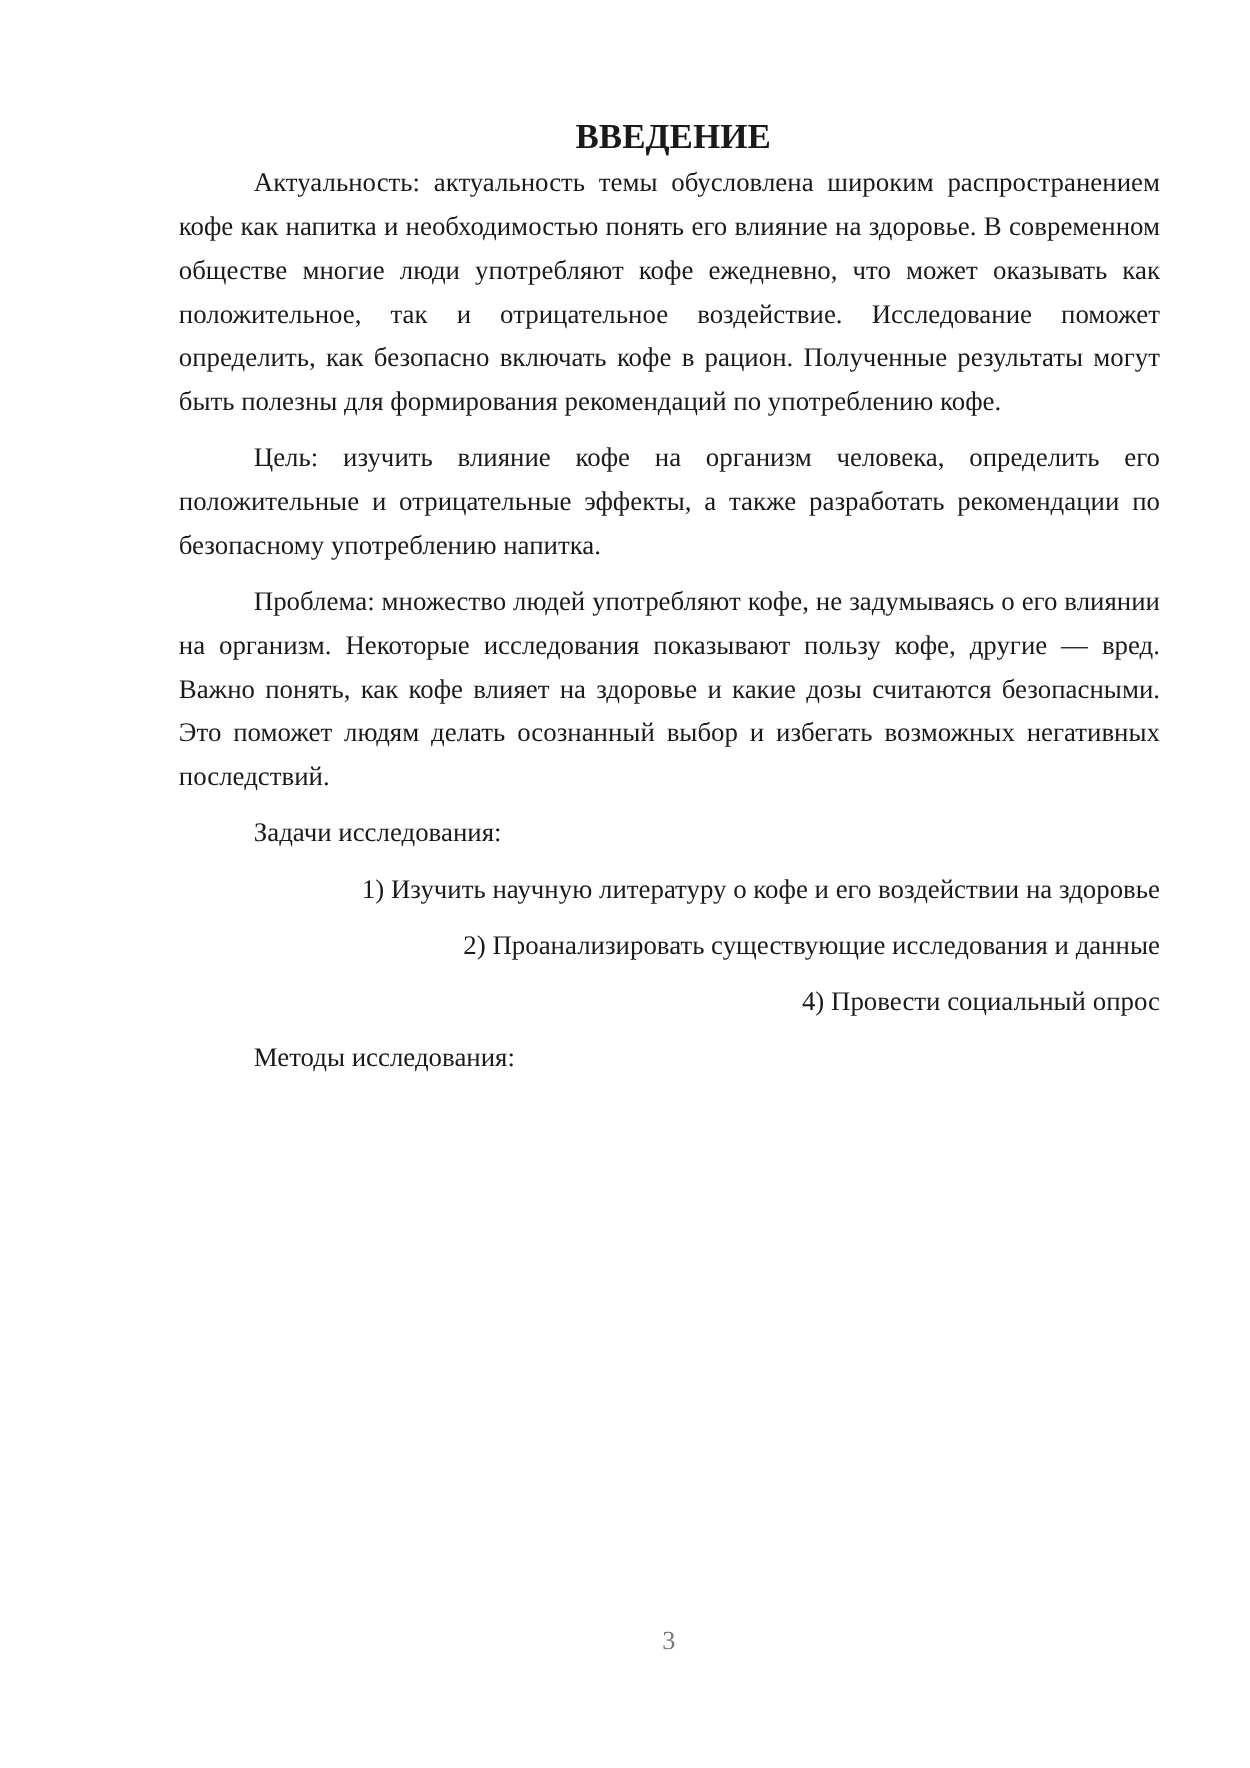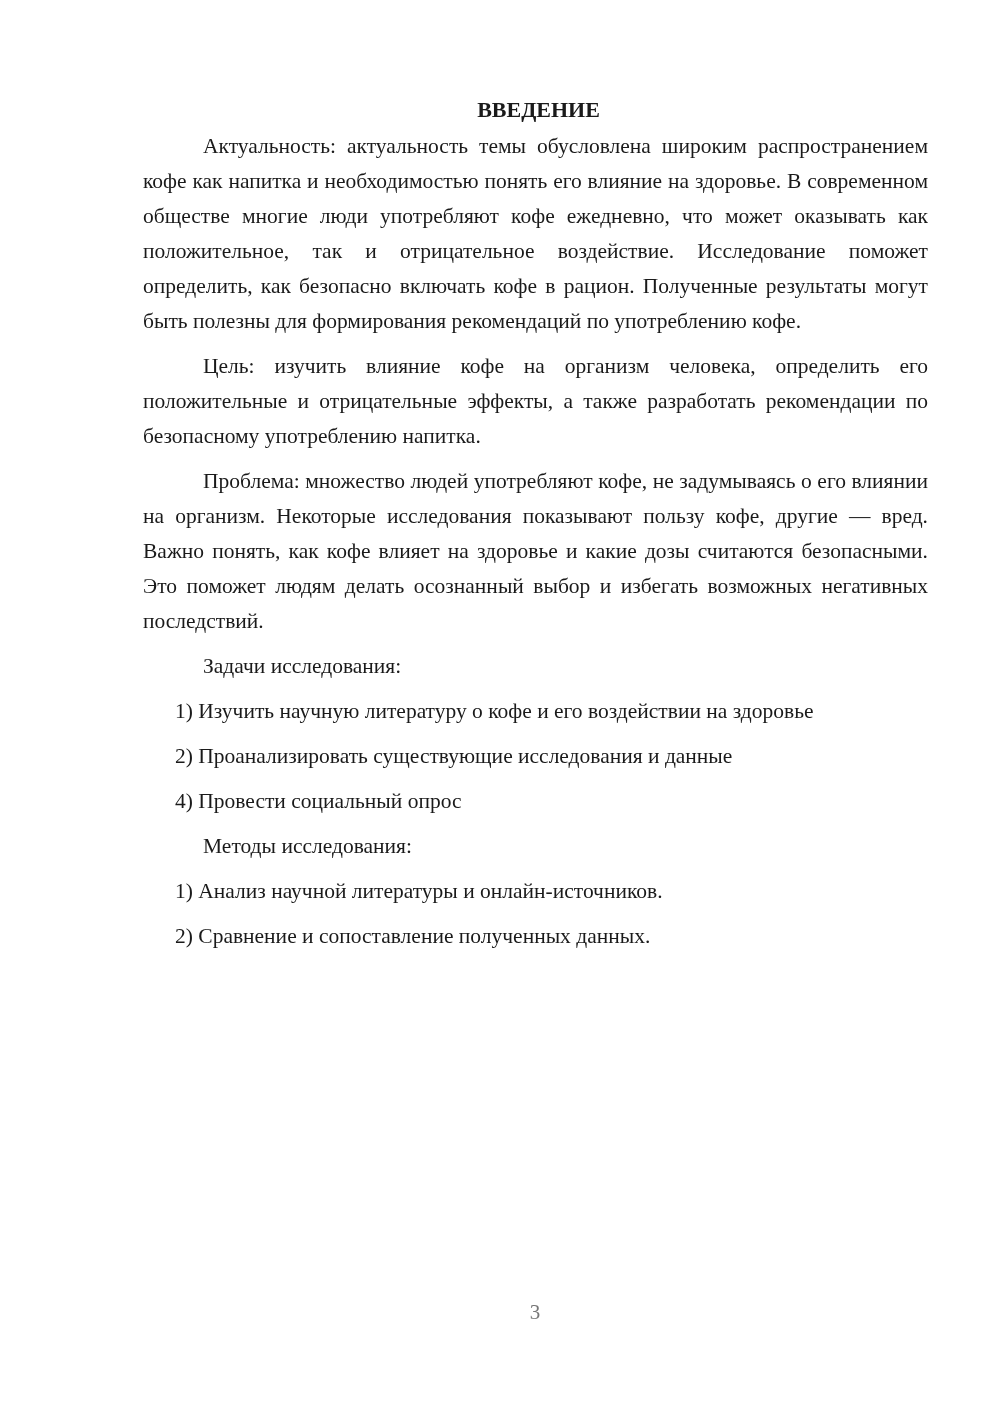--- a/index.html
+++ b/index.html
@@ -27,21 +27,21 @@
       position: absolute;
       left: 143px;
       top: 92px;
       width: 785px;
       font-size: 21.5px;
       line-height: 35px;
     }
     .title {
       text-align: center;
       font-weight: bold;
-      font-size: 22px;
+      font-size: 28px;
       line-height: 35px;
       margin: 0 0 2px 0;
       padding-left: 6px;
     }
     .para {
       text-align: justify;
       text-indent: 60px;
       margin: 0 0 10px 0;
     }
     .para.single {
@@ -53,20 +53,21 @@
     }
     .list {
       list-style: none;
       margin: 0 0 10px 0;
       padding: 0;
     }
     .list-item {
       padding-left: 32px;
       margin: 0 0 10px 0;
       white-space: nowrap;
+      text-align: right;
     }
     .page-number {
       position: absolute;
       left: 0;
       width: 1000px;
       top: 1300px;
       text-align: center;
       font-size: 21px;
       color: #777777;
       padding-left: 70px;
@@ -93,21 +94,17 @@
       <li class="list-item">1) Изучить научную литературу о кофе и его воздействии на здоровье</li>
       <li class="list-item">2) Проанализировать существующие исследования и данные</li>
       <li class="list-item">4) Провести социальный опрос</li>
     </ul>
 
 
 
 
     <p class="list-heading">Методы исследования:</p>
 
-    <ul class="list">
-      <li class="list-item">1) Анализ научной литературы и онлайн-источников.</li>
-      <li class="list-item">2) Сравнение и сопоставление полученных данных.</li>
-    </ul>
 
   </div>
 
   <div class="page-number">3</div>
 </div>
 
 </body></html>

